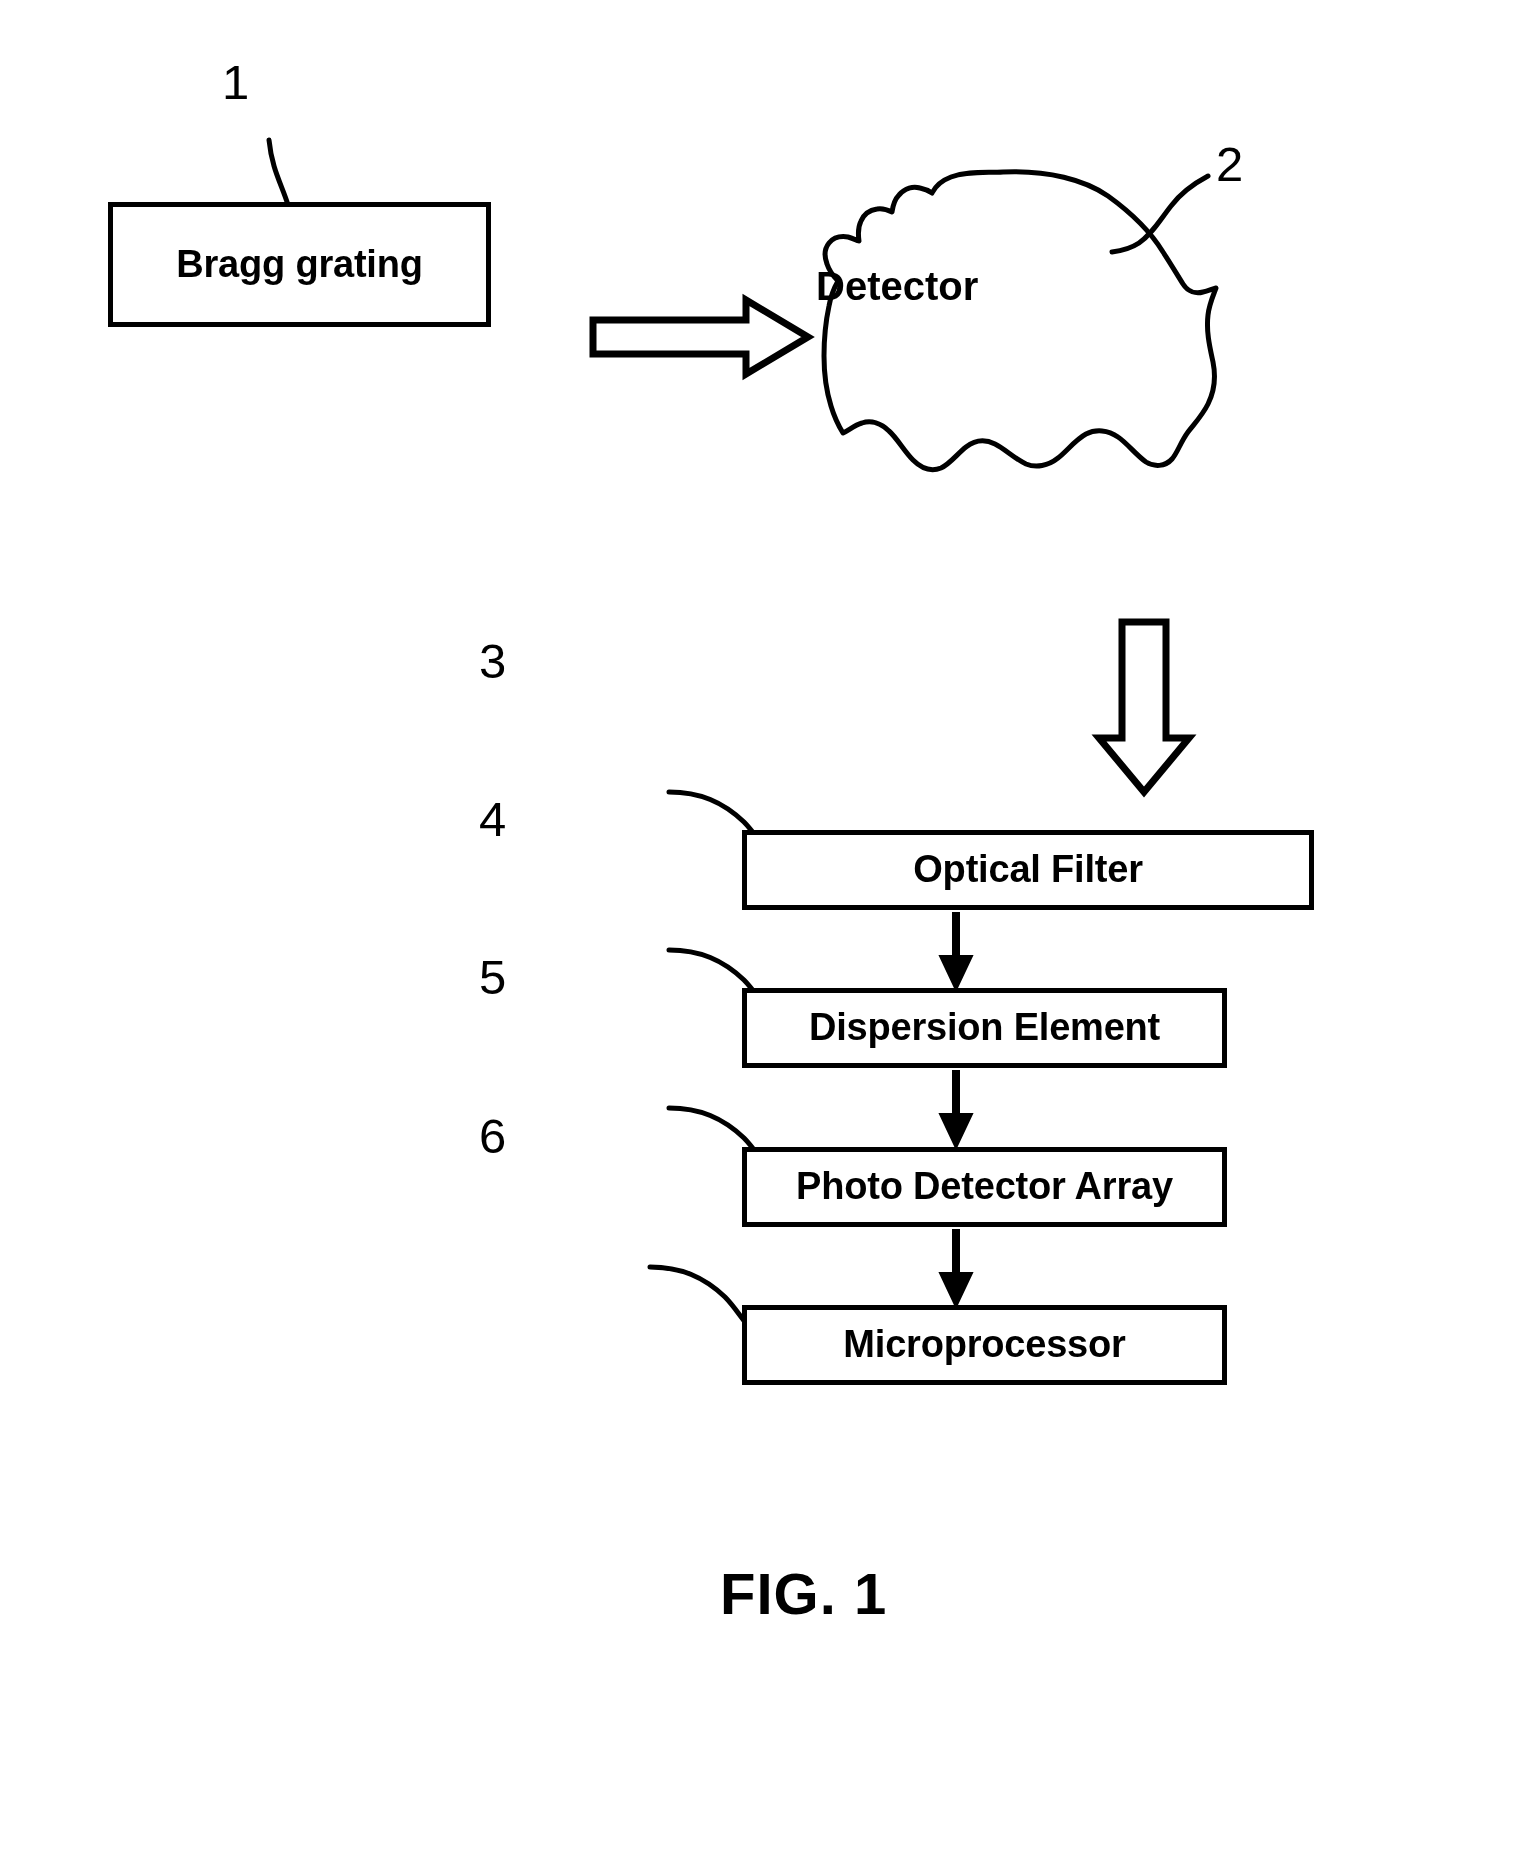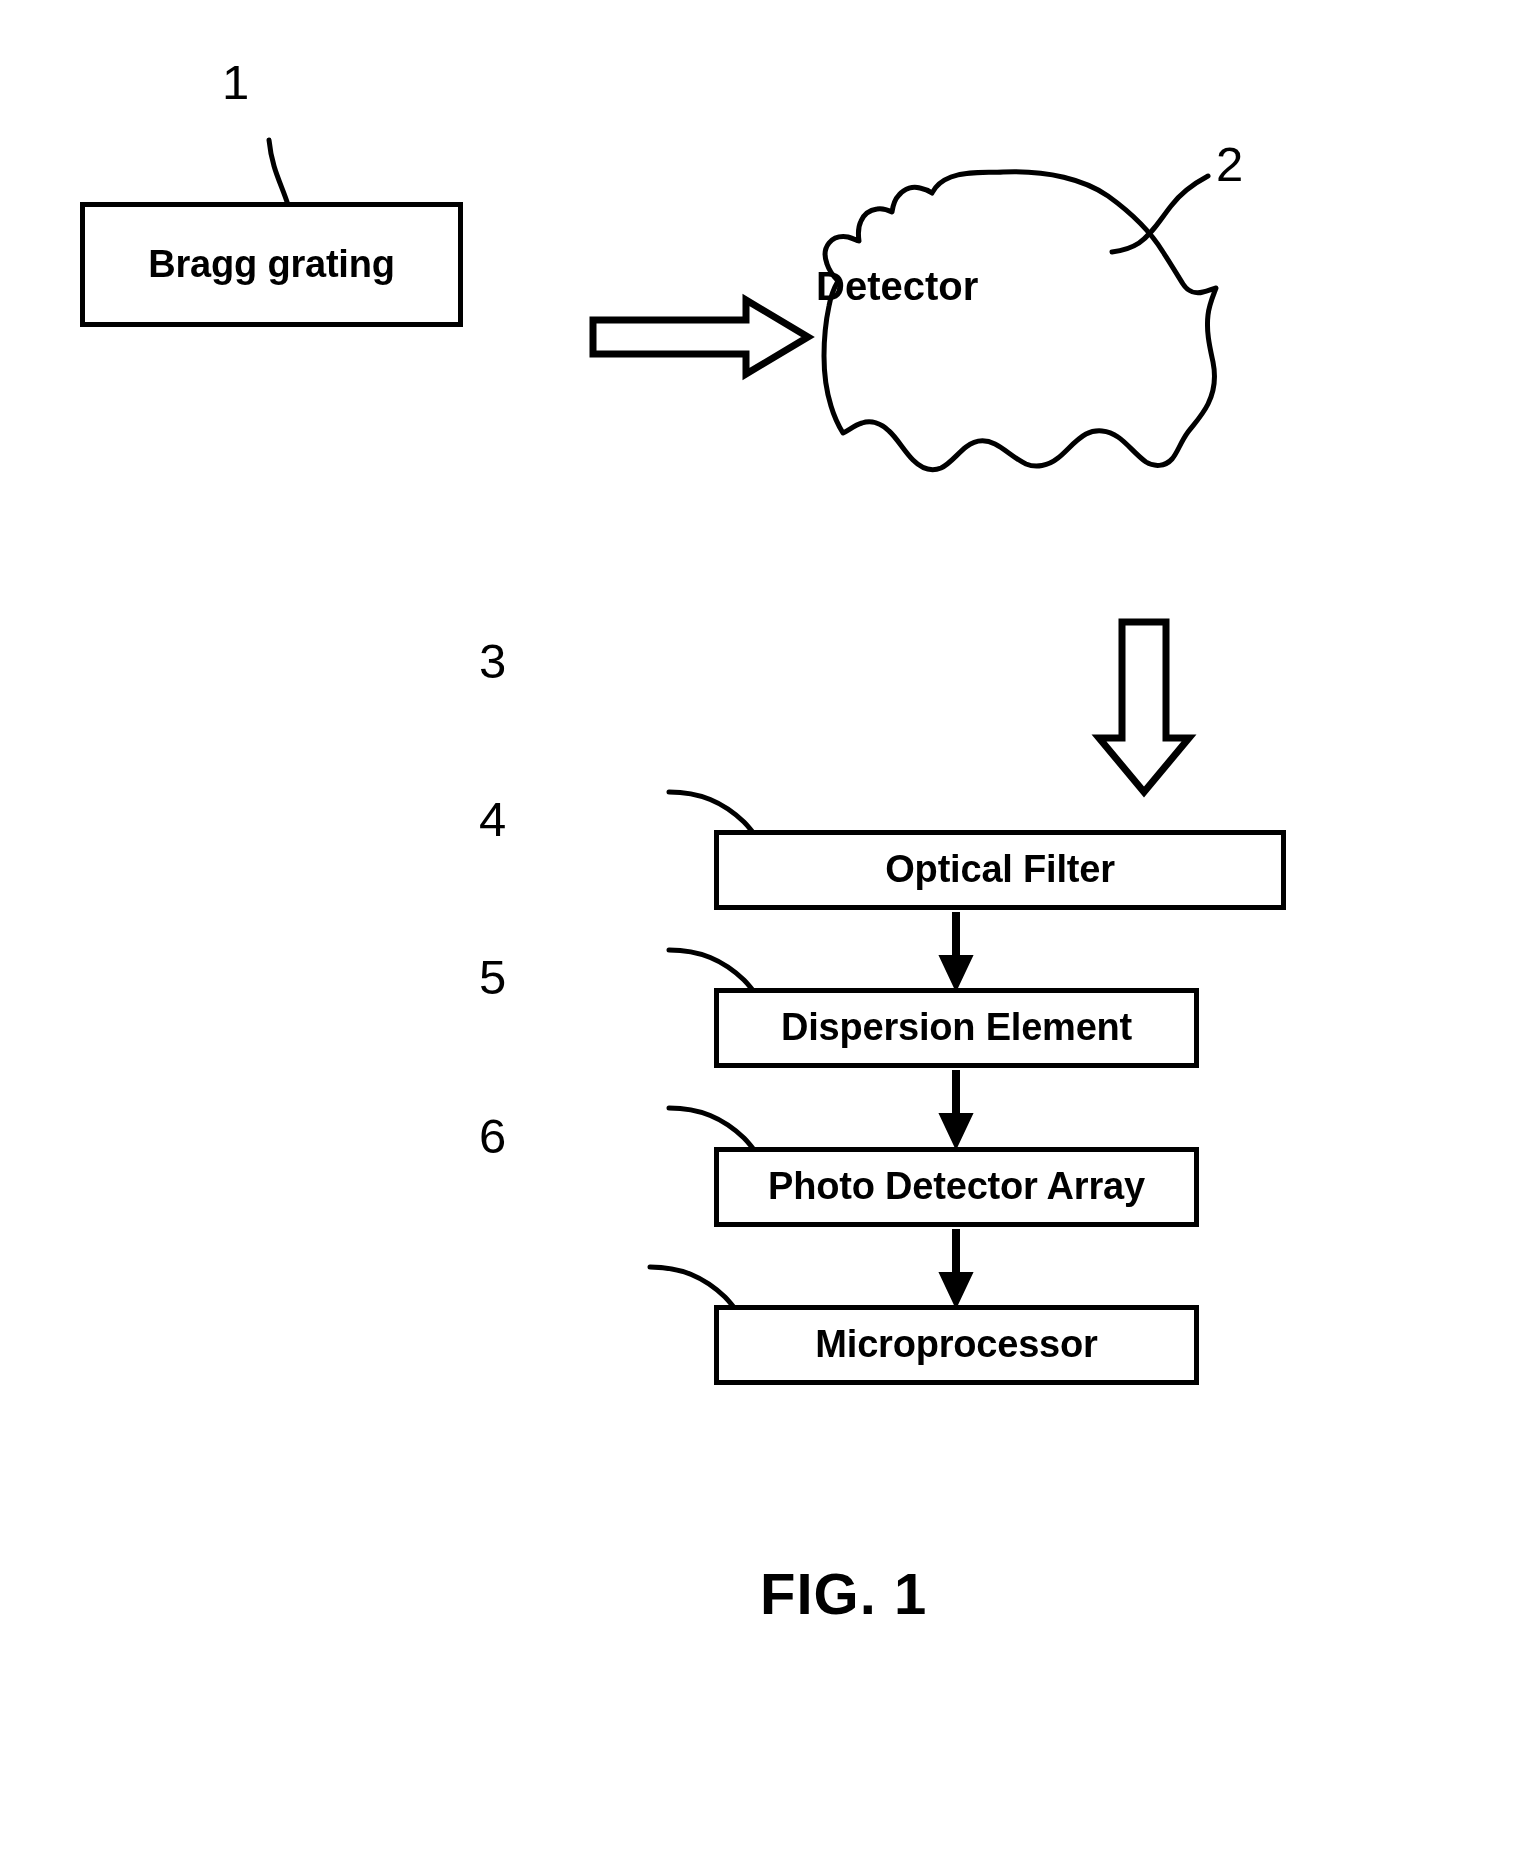--- a/index.html
+++ b/index.html
@@ -33,20 +33,21 @@
     border: 5px solid #000000;
     background: #ffffff;
     display: flex;
     align-items: center;
     justify-content: center;
     text-align: center;
     font-weight: bold;
     color: #000000;
     line-height: 1.15;
     letter-spacing: -0.2px;
+    margin-left: 28px;
   }
   .ref-num {
     position: absolute;
     font-size: 49px;
     font-weight: normal;
     color: #000000;
     font-family: "Liberation Sans", sans-serif;
     line-height: 1;
   }
   .blob-label {
@@ -72,21 +73,21 @@
   #box-micro   { left: 714px; top: 1305px; width: 485px;  height: 80px;  font-size: 38px; text-align: center; }
 
   #ref-1 { left: 222px;  top: 58px;  }
   #ref-2 { left: 1216px; top: 140px; }
   #ref-3 { left: 479px;  top: 637px; }
   #ref-4 { left: 479px;  top: 795px; }
   #ref-5 { left: 479px;  top: 953px; }
   #ref-6 { left: 479px;  top: 1112px; }
 
   #samples-label { left: 816px; top: 264px; }
-  #fig-1-caption { left: 760px; top: 1560px; }
+  #fig-1-caption { left: 720px; top: 1560px; }
 </style>
 </head>
 <body>
 
 <div id="figure-root">
 
   <svg id="figure-svg" viewBox="0 0 1517 1875" xmlns="http://www.w3.org/2000/svg">
 
     <path d="M 269 140 C 272 170, 282 185, 288 205 C 292 222, 288 238, 300 252 C 309 263, 321 264, 329 266" fill="none" stroke="#000000" stroke-width="5" stroke-linecap="round" transform="rotate(0)"></path>
 

